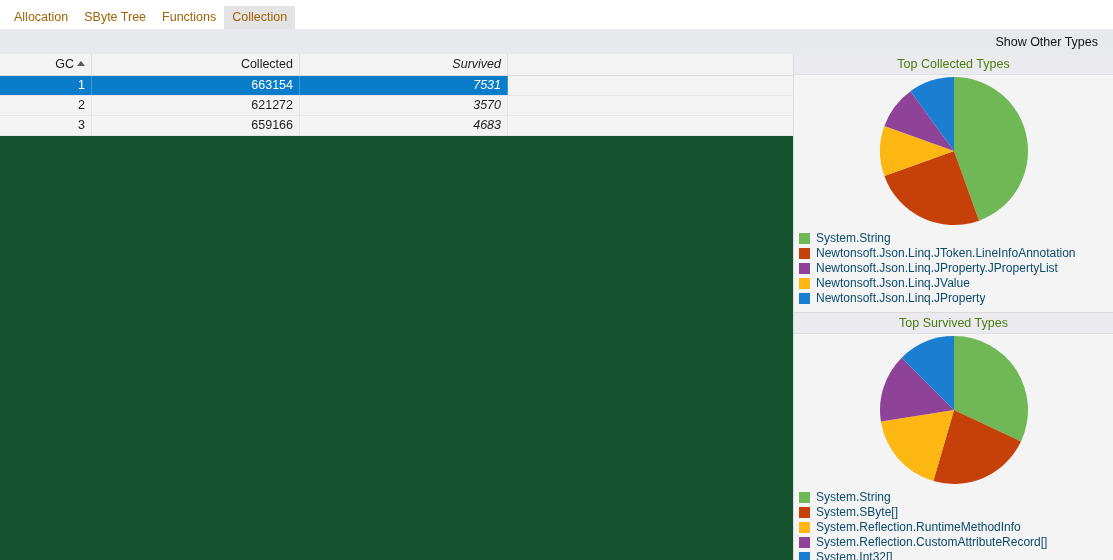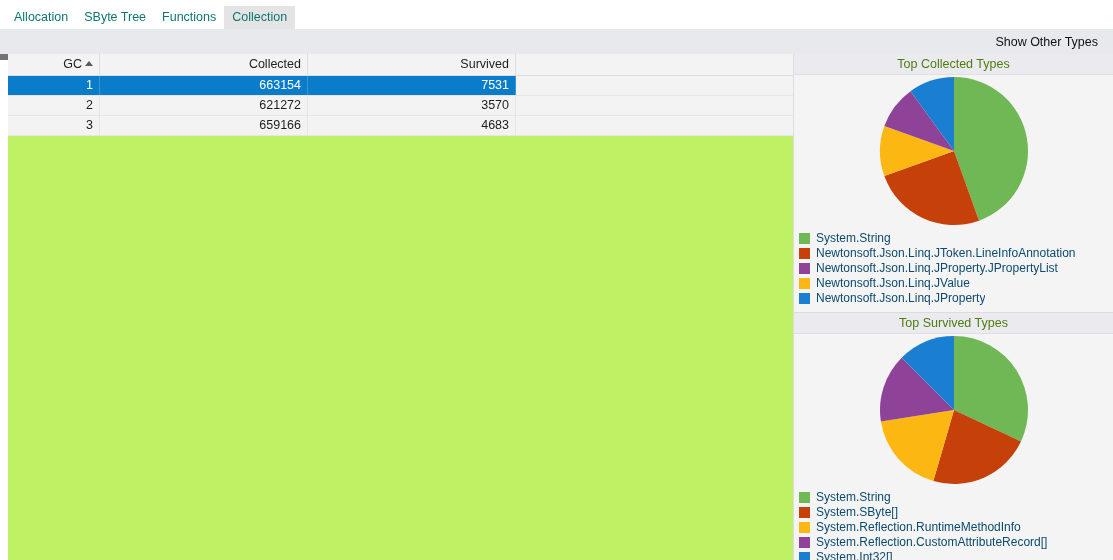--- a/index.html
+++ b/index.html
@@ -27,21 +27,21 @@
     border-bottom: 1px solid #d5d5d5;
     display: flex;
     align-items: flex-end;
   }
   .tab {
     height: 23px;
     line-height: 23px;
     padding: 0 8px;
     margin: 0 0 0 0;
     font-size: 12.5px;
-    color: #0f766e;
+    color: #a16207;
     background: transparent;
     cursor: default;
     white-space: nowrap;
   }
   .tab:first-child { margin-left: 6px; }
   .tab.selected {
     background: #e4e4e4;
   }
 
   
@@ -63,23 +63,22 @@
     cursor: default;
     white-space: nowrap;
   }
 
   
   .grid {
     position: absolute;
     left: 0; top: 54px;
     width: 793px;
     height: 506px;
-    background: #bef264;
-    overflow: hidden;
-    margin-left: 8px;
+    background: #14532d;
+    overflow: hidden;
   }
   .grid-header {
     display: flex;
     height: 22px;
     background: #f3f3f3;
     border-bottom: 1px solid #dcdcdc;
     box-sizing: border-box;
   }
   .gh-cell {
     box-sizing: border-box;
@@ -136,21 +135,21 @@
     cursor: default;
   }
   .gr-cell.filler {
     border-right: none;
     flex: 1 1 auto;
     background: #f3f3f3 !important;
     color: transparent !important;
   }
   .col-gc       { width: 92px; }
   .col-collected{ width: 208px; }
-  .col-survived { width: 208px; }
+  .col-survived { width: 208px; font-style: italic; }
 
   
   .right-pane {
     position: absolute;
     left: 793px; top: 54px;
     width: 320px;
     height: 506px;
     background: #f3f3f3;
     border-left: 1px solid #dcdcdc;
     box-sizing: border-box;

